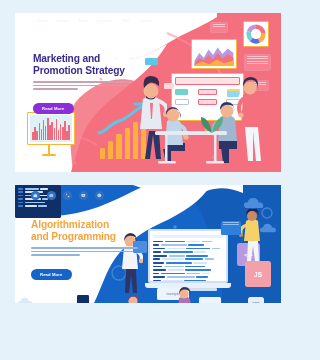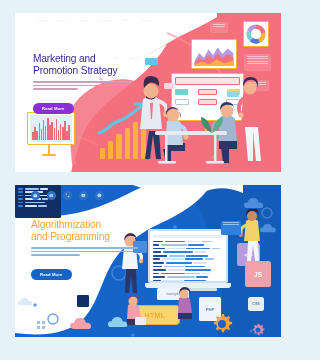--- a/index.html
+++ b/index.html
@@ -15,21 +15,21 @@
 
   
   .banner{
     position:absolute;
     left:15px; width:266px;
     overflow:hidden;
   }
   .banner .bg{position:absolute;inset:0;}
 
   #banner-marketing{ top:13px; height:159px; }
-  #banner-programming{ top:185px; height:152px; }
+  #banner-programming{ top:185px; height:118px; }
 
   
   .navbar{
     position:absolute;left:22px;top:6px;
     display:flex;gap:9px;align-items:center;
     z-index:6;
   }
   .nav-item{
     font-size:3.6px;letter-spacing:.18px;
     color:#ffe7ea;
@@ -49,21 +49,21 @@
     cursor:pointer;
   }
   .soc svg{width:4.6px;height:4.6px;fill:#cfe2f7;}
 
   
   .copy{position:absolute;z-index:5;}
   #copy-marketing{left:18px;top:40px;width:108px;}
   #copy-programming{left:16px;top:34px;width:116px;}
 
   .headline{
-    font-weight:normal;line-height:1.14;
+    font-weight:bold;line-height:1.14;
     margin:0 0 5px 0;
     white-space:pre-line;
   }
   #headline-marketing{font-size:10.2px;color:#3b2a8c;letter-spacing:-.15px;}
   #headline-programming{font-size:10.2px;color:#f5a53c;letter-spacing:-.15px;}
 
   .subcopy{margin:0 0 6px 0;}
   .subline{
     height:1.6px;border-radius:1px;margin-bottom:1.9px;
   }

